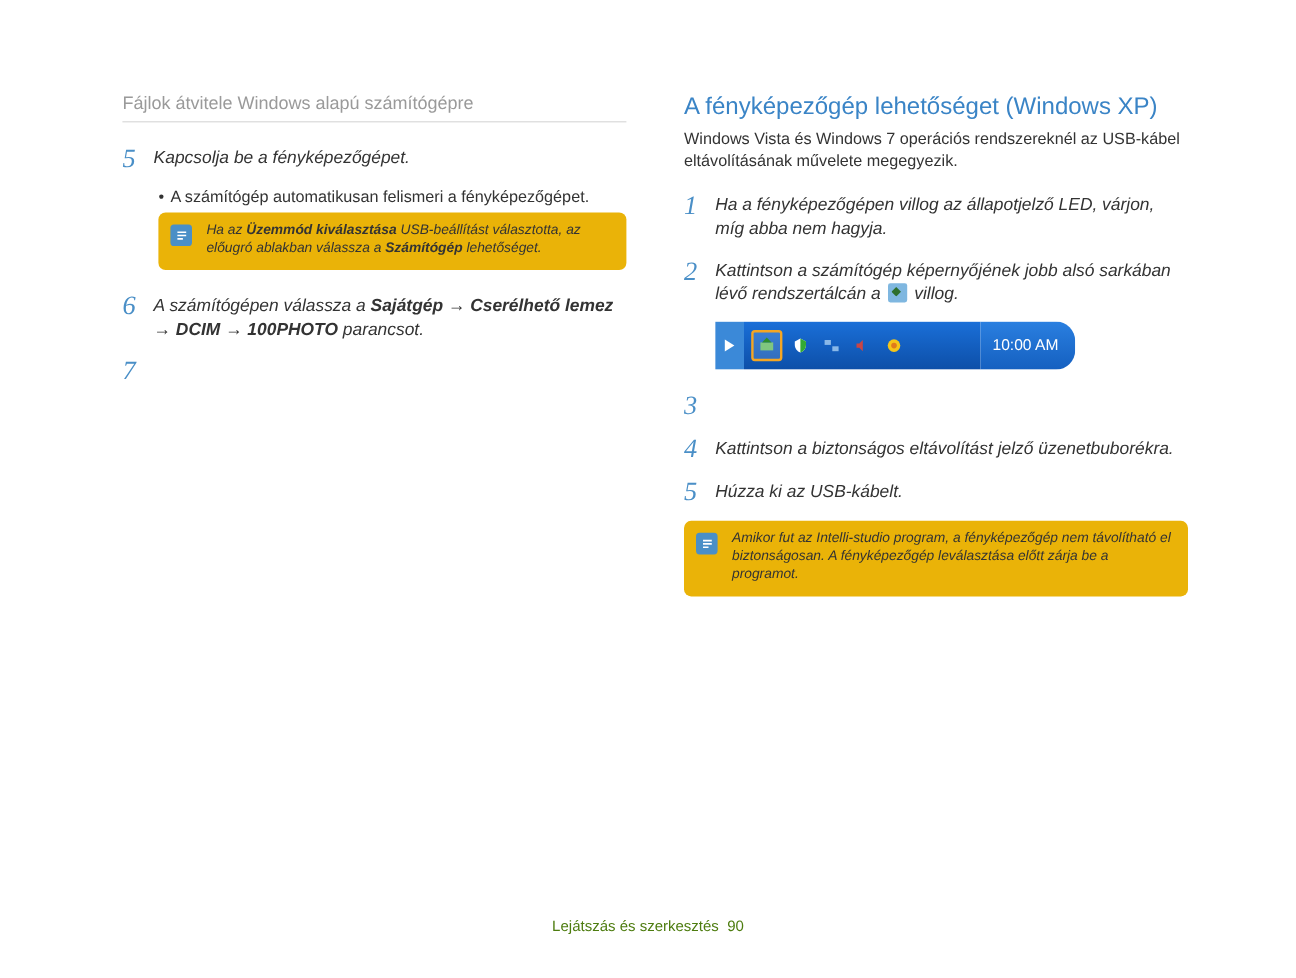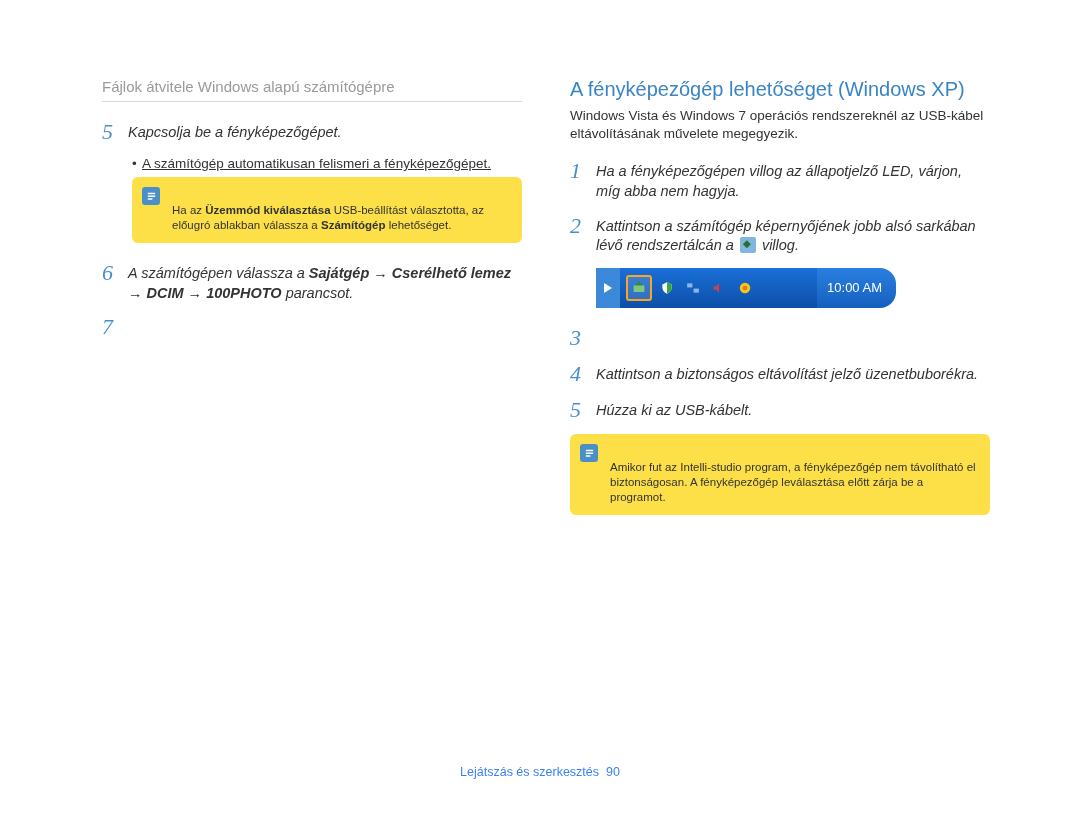--- a/index.html
+++ b/index.html
@@ -46,35 +46,35 @@
     font-size: 14.5px;
     line-height: 1.35;
     padding-top: 3px;
     font-style: italic;
   }
   .sub-bullet {
     margin-left: 30px;
     font-size: 13.5px;
     position: relative;
     padding-left: 10px;
-    text-decoration: underline;
   }
   .sub-bullet::before {
     content: "•";
     position: absolute;
     left: 0;
   }
   .note-box {
-    background: #fde047;
+    background: #eab308;
     border-radius: 6px;
-    padding: 26px 12px 10px 40px;
+    padding: 8px 12px 10px 40px;
     font-size: 11.5px;
     line-height: 1.3;
     position: relative;
     margin: 6px 0 18px 0;
+    font-style: italic;
   }
   .note-icon {
     position: absolute;
     left: 10px;
     top: 10px;
     width: 18px;
     height: 18px;
     background: #4a8fc7;
     border-radius: 3px;
     display: flex;
@@ -156,21 +156,21 @@
     display:flex;align-items:center;
     padding: 0 14px 0 10px;
     white-space: nowrap;
   }
   .footer {
     position: absolute;
     bottom: 36px;
     left: 0; right: 0;
     text-align: center;
     font-size: 12.5px;
-    color: #3b82f6;
+    color: #4d7c0f;
   }
 </style>
 </head>
 <body>
 
 <div class="page">
 
   <div class="col">
     <div class="breadcrumb">Fájlok átvitele Windows alapú számítógépre</div>
 

